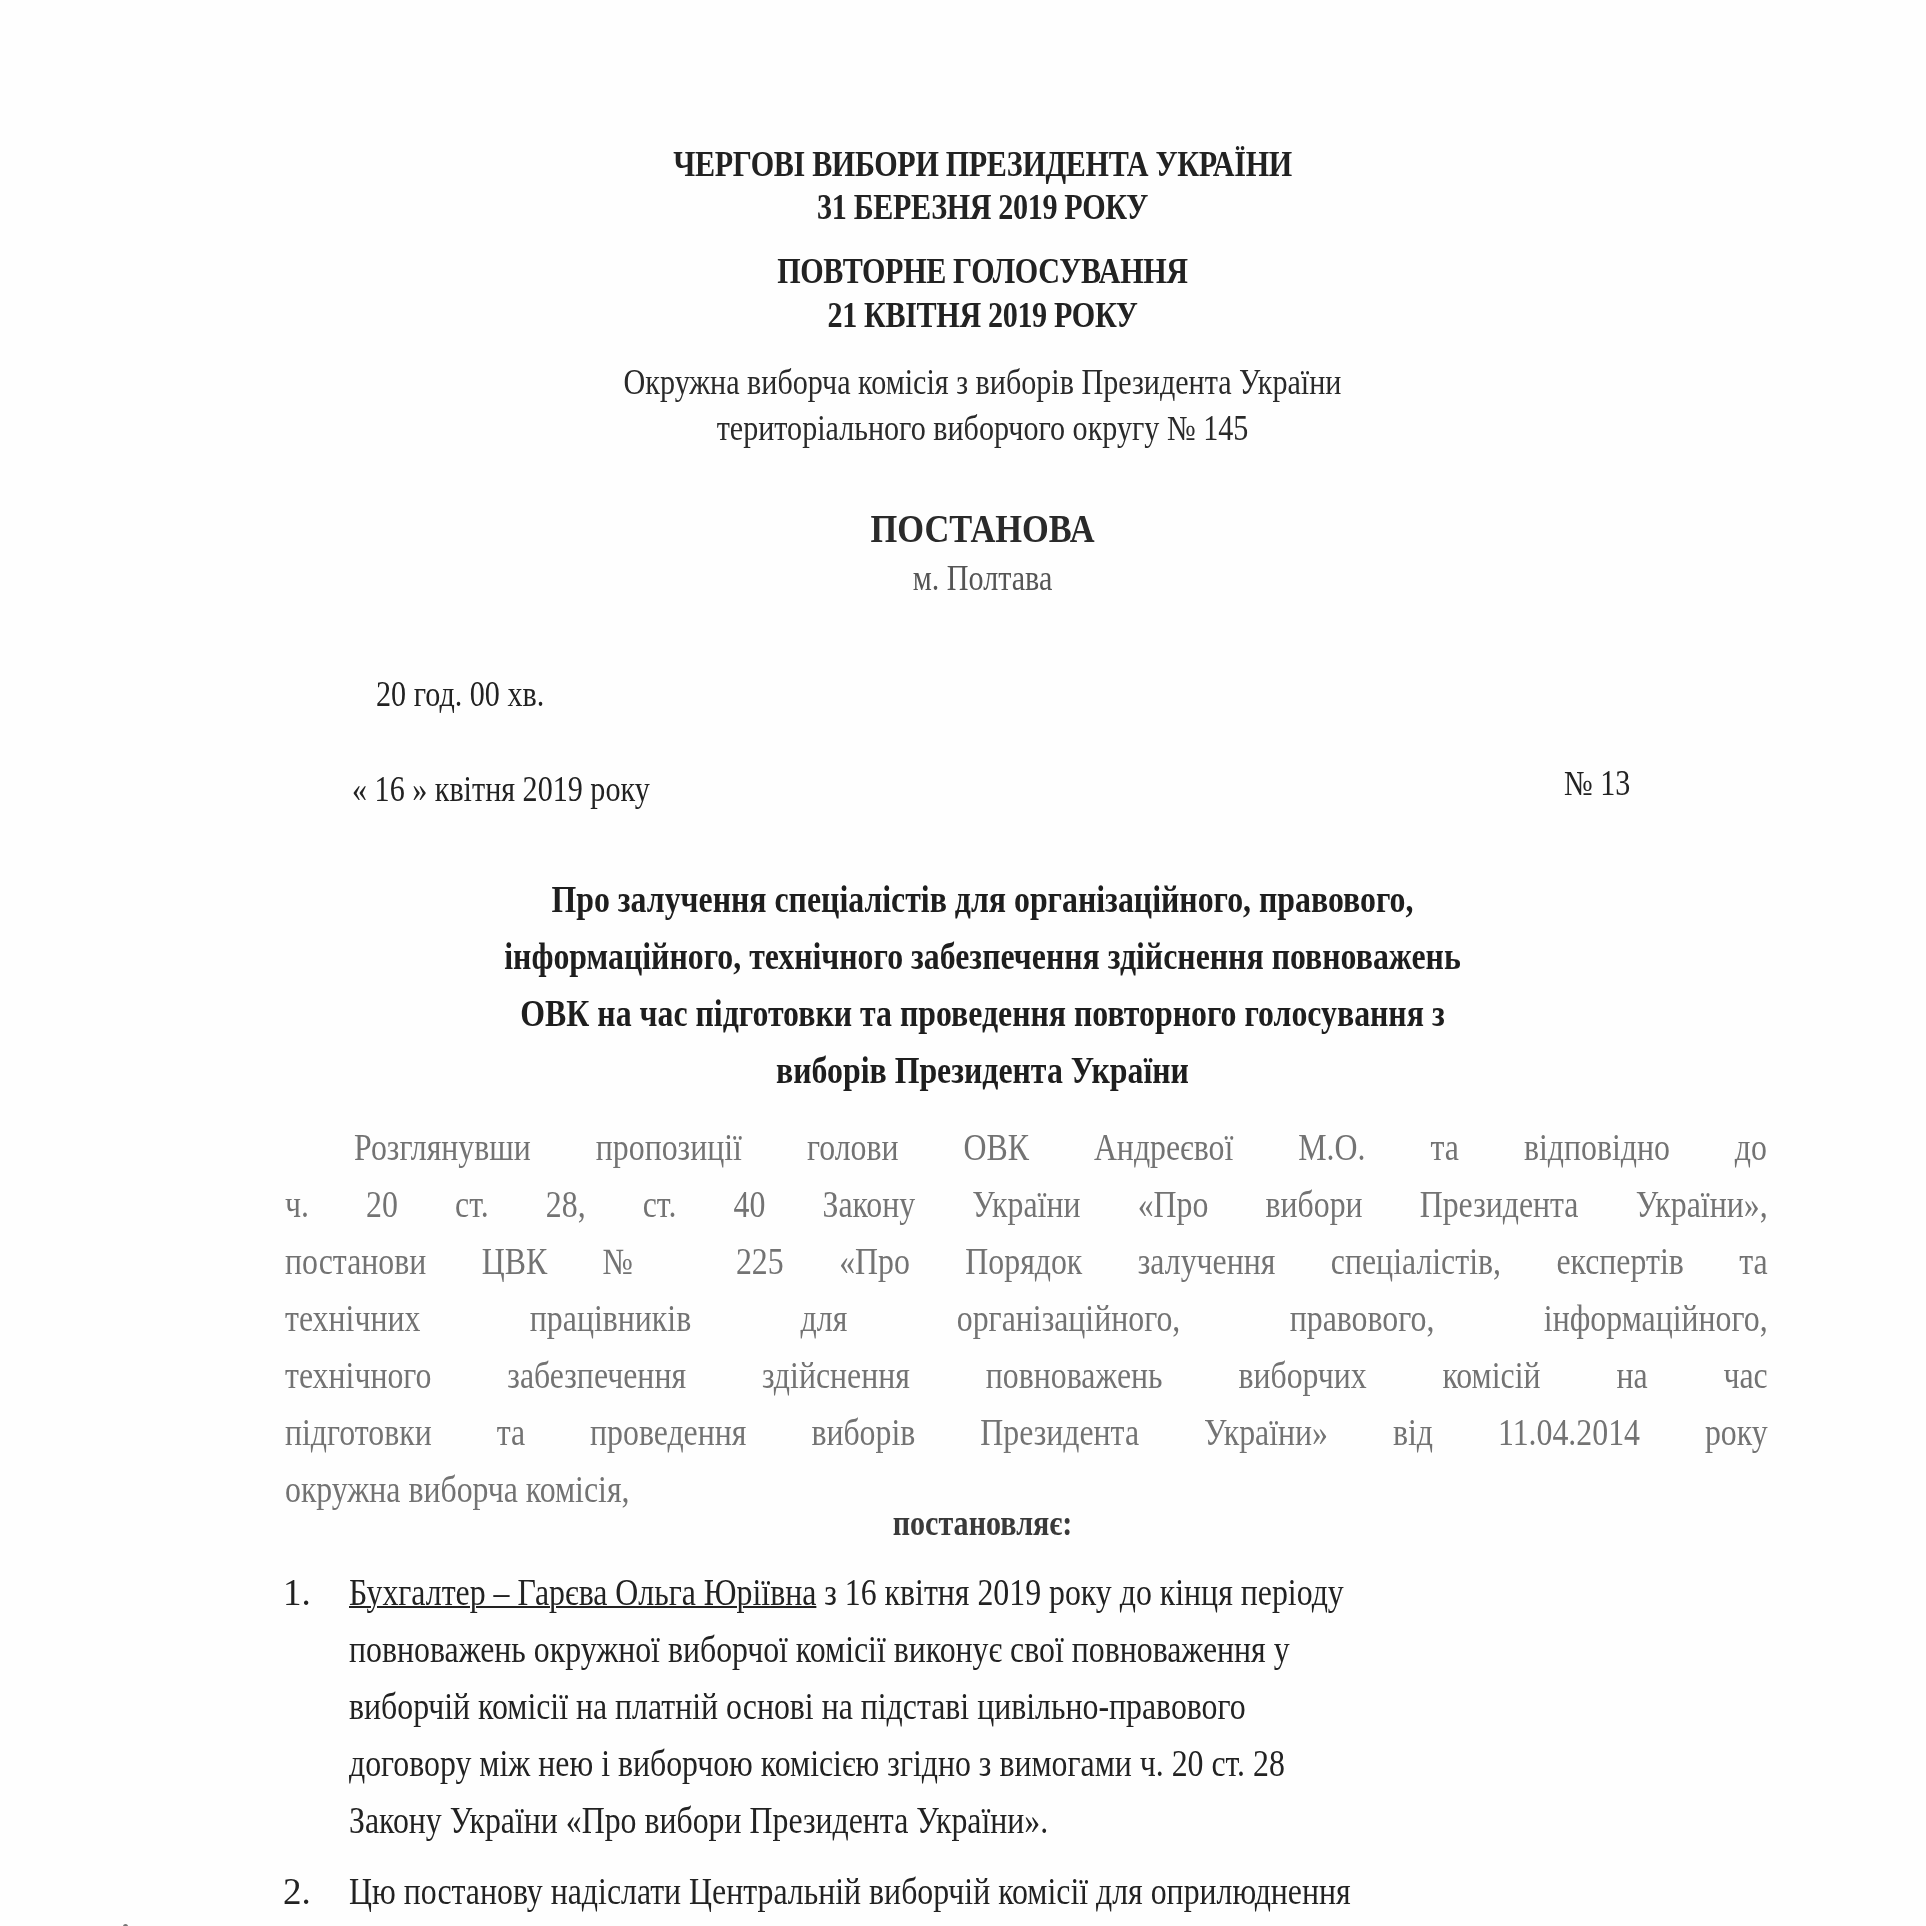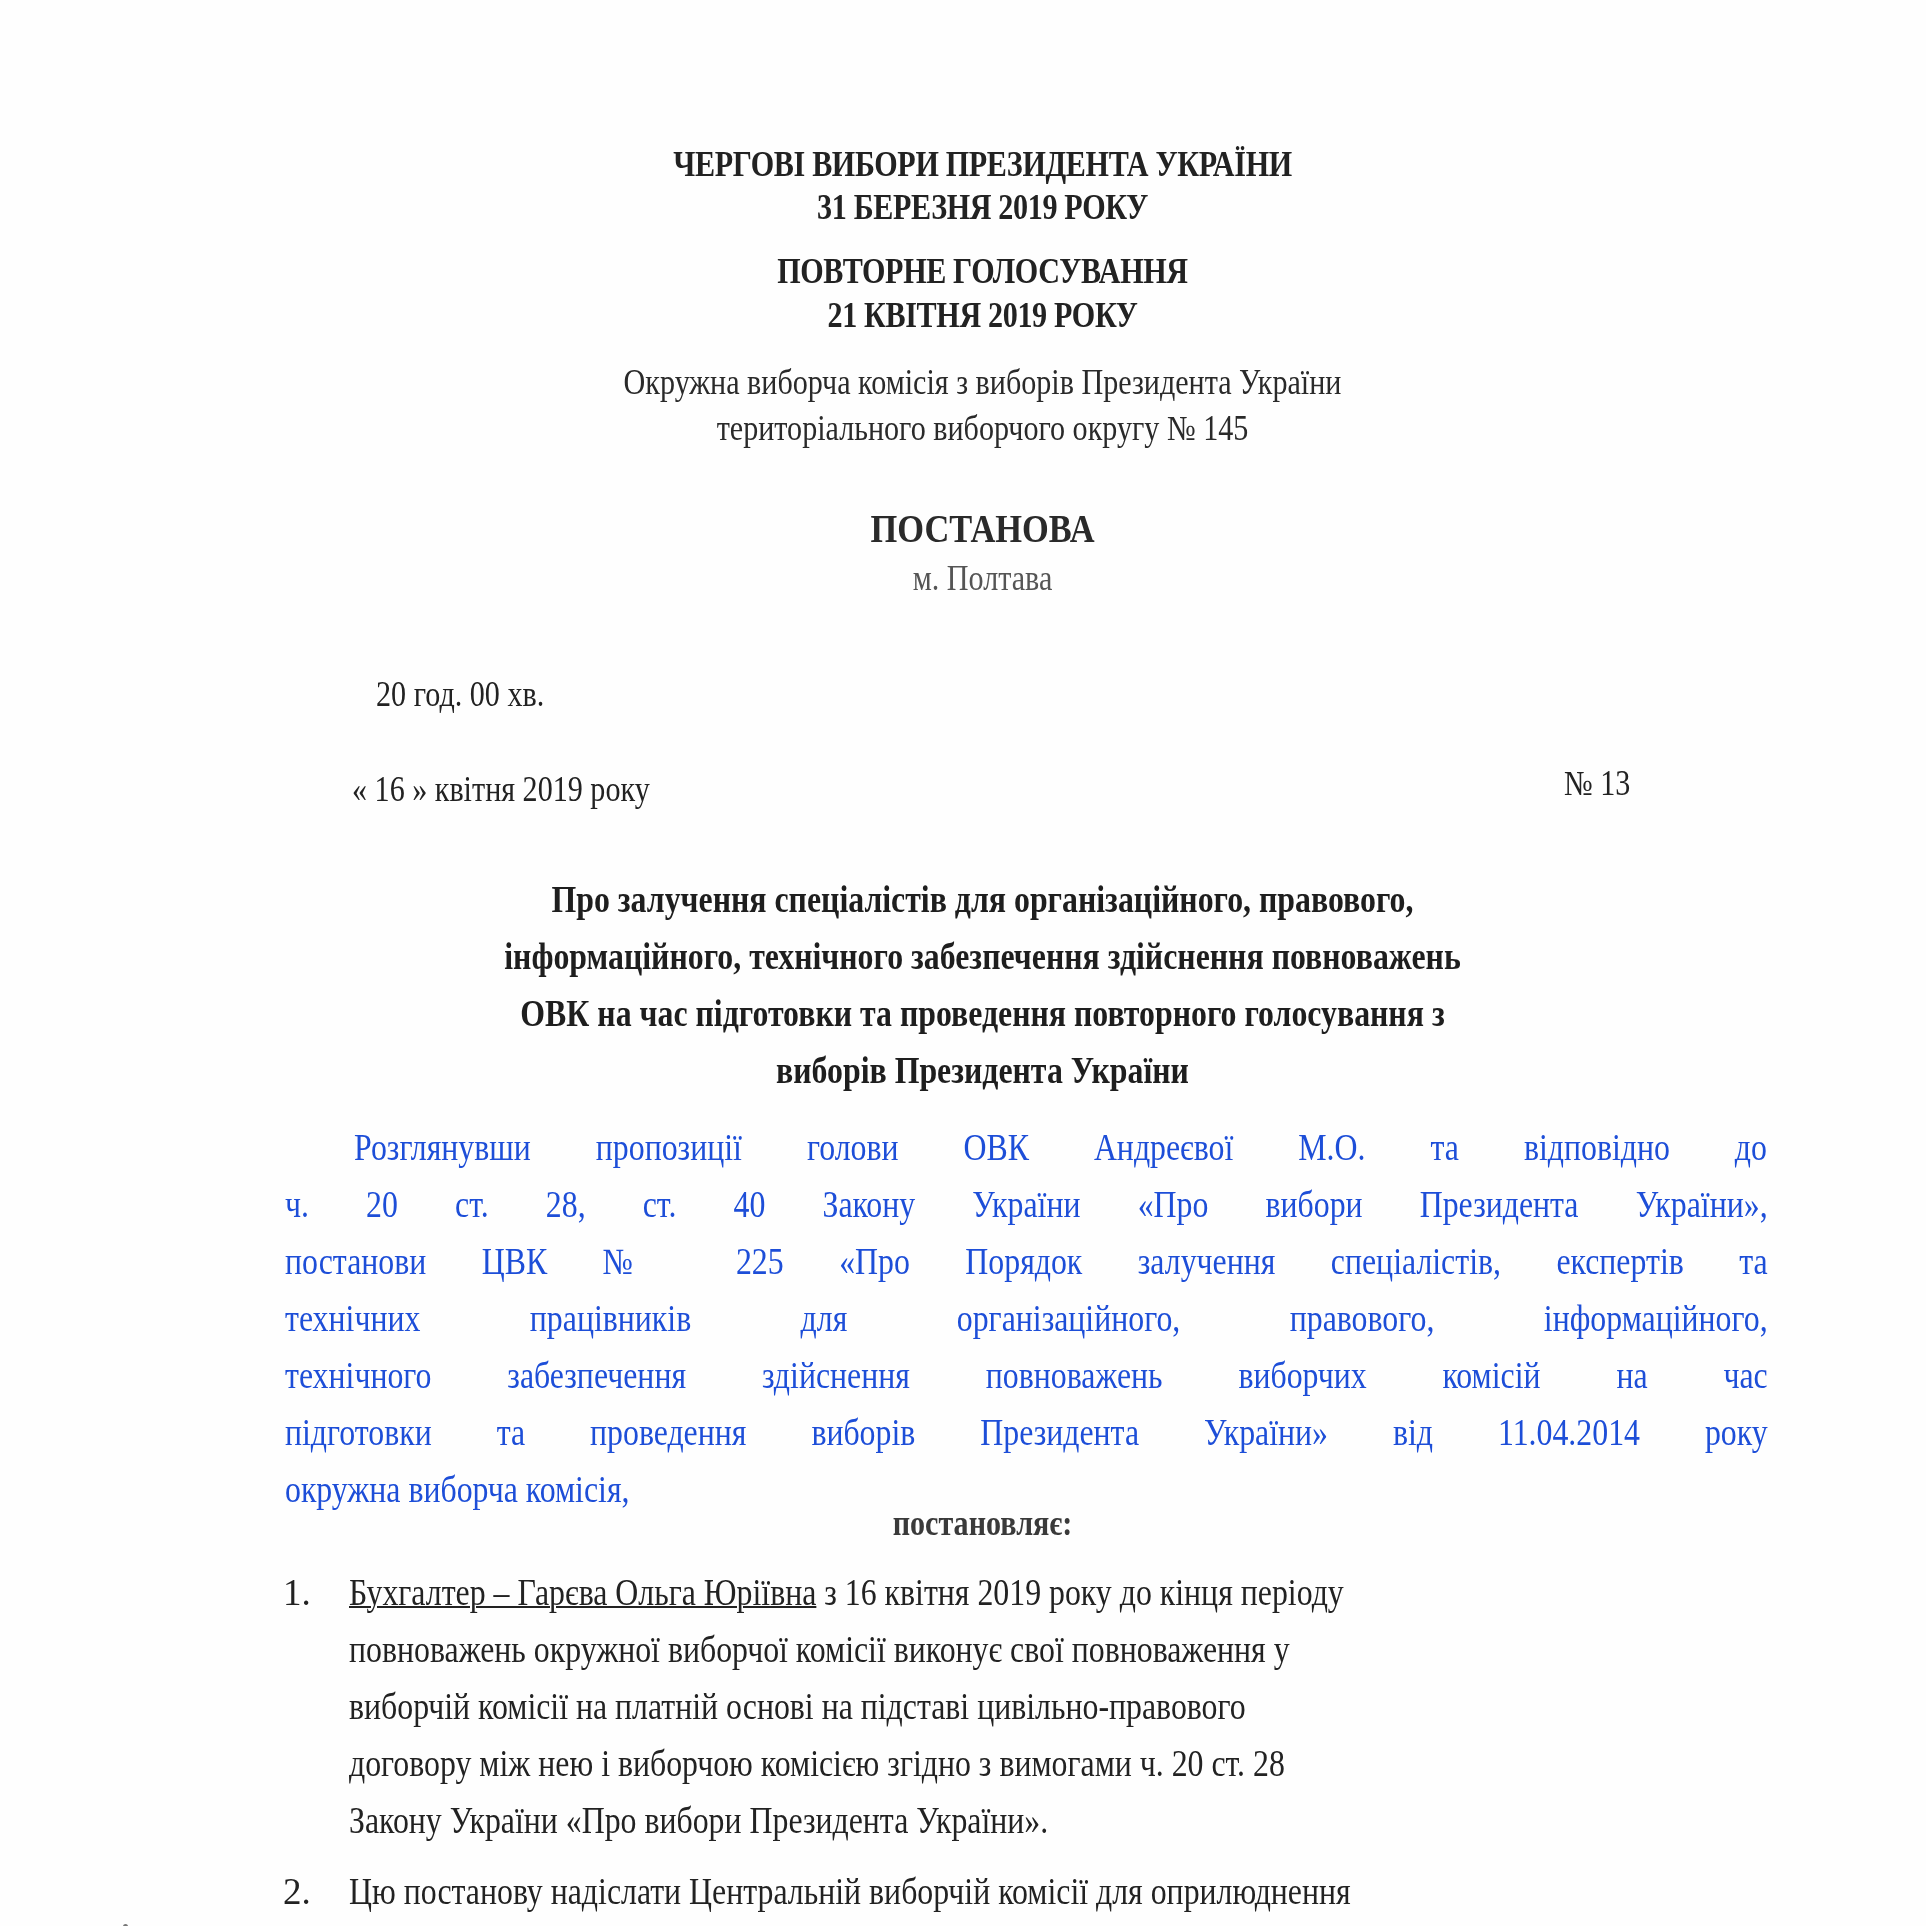--- a/index.html
+++ b/index.html
@@ -66,21 +66,21 @@
       transform-origin: center;
       color: #1e1e1e;
     }
     .body-block {
       position: absolute;
       left: 285px;
       width: 1483px;
       font-size: 37px;
       line-height: 57px;
       text-align: justify;
-      color: #1d4ed8;
+      color: #737373;
     }
     .body-line {
       display: block;
       text-align: justify;
       text-align-last: justify;
       white-space: nowrap;
       transform: scaleX(0.86);
       transform-origin: left;
       width: 1724px;
     }

